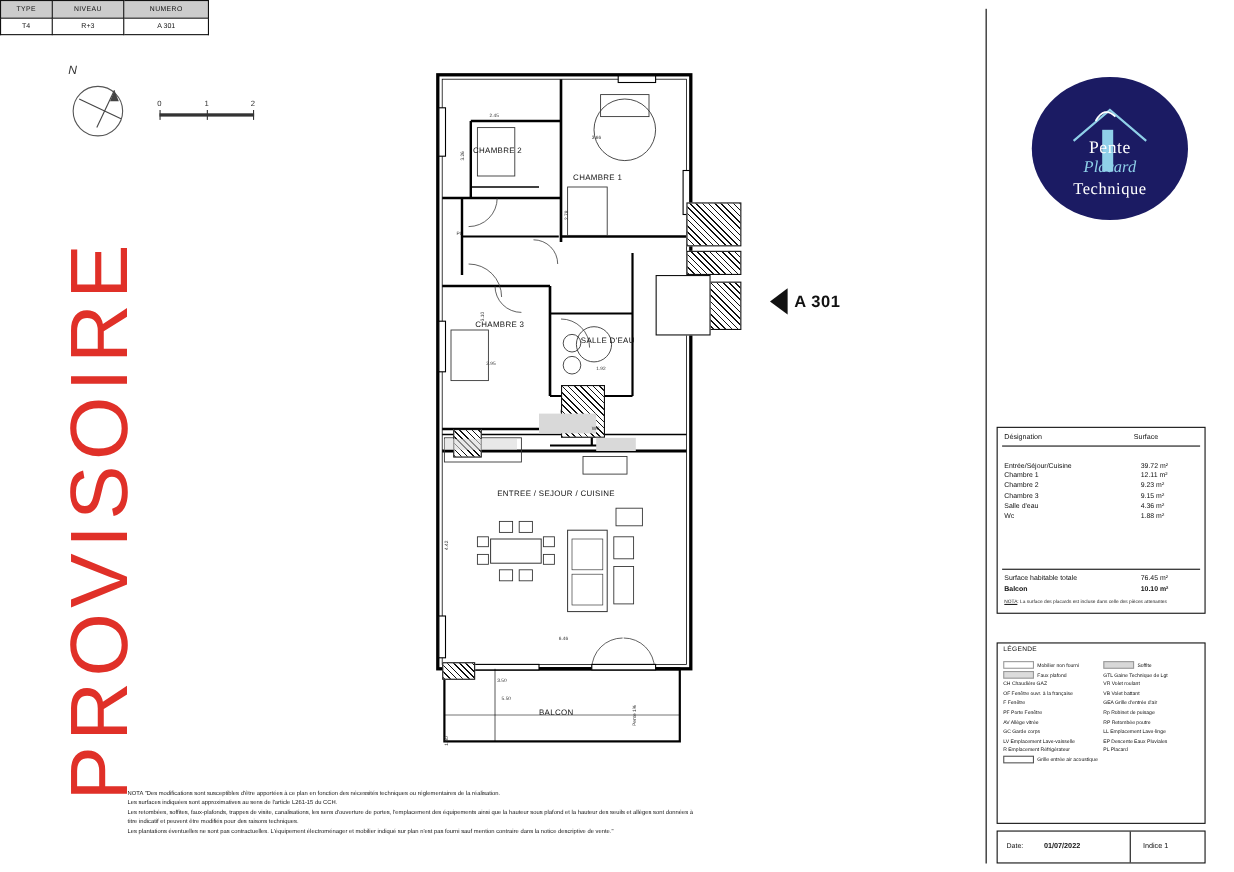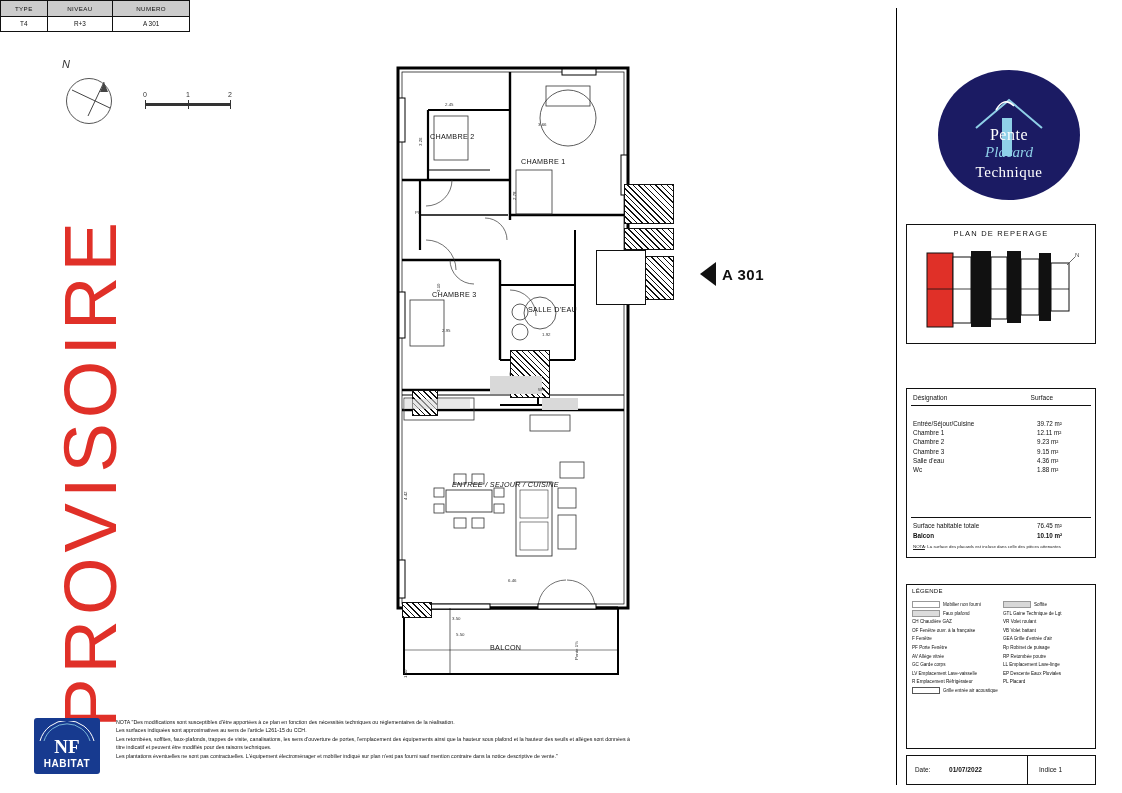--- a/index.html
+++ b/index.html
@@ -290,21 +290,21 @@
     <div class="gray" style="left:100px;top:316px;width:52px;height:18px;"></div>
     <div class="gray" style="left:14px;top:339px;width:66px;height:10px;opacity:.6;"></div>
     <div class="gray" style="left:152px;top:338px;width:36px;height:12px;"></div>
 
     <div class="box" style="left:206px;top:190px;width:50px;height:55px;border-width:1px;"></div>
 
     <div class="room-label" style="left:40px;  top:72px;">CHAMBRE 2</div>
     <div class="room-label" style="left:131px; top:97px;">CHAMBRE 1</div>
     <div class="room-label" style="left:42px;  top:230px;">CHAMBRE 3</div>
     <div class="room-label" style="left:138px; top:245px;">SALLE D'EAU</div>
-    <div class="room-label" style="left:62px;  top:420px;font-style:italic;">ENTREE / SEJOUR / CUISINE</div>
+    <div class="room-label" style="left:62px;  top:384px;">ENTREE / SEJOUR / CUISINE</div>
     <div class="room-label" style="left:100px; top:583px;">BALCON</div>
 
     <div class="dim" style="left:55px;top:42px;">2.45</div>
     <div class="dim" style="left:148px;top:62px;">3.66</div>
     <div class="dim v" style="left:28px;top:86px;">3.26</div>
     <div class="dim v" style="left:122px;top:140px;">2.78</div>
     <div class="dim" style="left:25px;top:150px;">PL</div>
     <div class="dim v" style="left:46px;top:232px;">3.10</div>
     <div class="dim" style="left:52px;top:268px;">2.95</div>
     <div class="dim" style="left:152px;top:272px;">1.92</div>
@@ -327,38 +327,20 @@
     <svg width="142" height="130" viewBox="0 0 142 130" style="position:absolute;left:0;top:0;">
       <path d="M38 58 L71 30 L104 58" fill="none" stroke="#8fd0e8" stroke-width="2"></path>
       <rect x="64" y="48" width="10" height="38" fill="#8fd0e8"></rect>
       <path d="M58 40 q8 -14 18 -4" fill="none" stroke="#fff" stroke-width="1.6"></path>
     </svg>
     <div class="brand1">Pente</div>
     <div class="brand2">Placard</div>
     <div class="brand3">Technique</div>
   </div>
 
-  <div class="box rep-box">
-    <div class="rep-title">PLAN DE REPERAGE</div>
-    <div class="rep-inner">
-      <svg width="170" height="94" viewBox="0 0 170 94">
-        <rect x="10" y="10" width="26" height="74" fill="#e03028" stroke="#111" stroke-width="1"></rect>
-        <rect x="36" y="14" width="18" height="66" fill="#fff" stroke="#111" stroke-width="1"></rect>
-        <rect x="54" y="8" width="20" height="76" fill="#111"></rect>
-        <rect x="74" y="14" width="16" height="62" fill="#fff" stroke="#111" stroke-width="1"></rect>
-        <rect x="90" y="8" width="14" height="72" fill="#111"></rect>
-        <rect x="104" y="16" width="18" height="56" fill="#fff" stroke="#111" stroke-width="1"></rect>
-        <rect x="122" y="10" width="12" height="68" fill="#111"></rect>
-        <rect x="134" y="20" width="18" height="48" fill="#fff" stroke="#111" stroke-width="1"></rect>
-        <line x1="10" y1="46" x2="152" y2="46" stroke="#111" stroke-width="0.8"></line>
-        <line x1="150" y1="22" x2="158" y2="14" stroke="#444" stroke-width="0.8"></line>
-        <text x="158" y="14" font-size="6" fill="#444" font-family="Liberation Sans">N</text>
-      </svg>
-    </div>
-  </div>
 
   <div class="type-table">
     <table>
       <tbody>
           <tr>
         <th>TYPE</th>
         <th>NIVEAU</th>
         <th>NUMERO</th>
       </tr>
       <tr>
@@ -447,29 +429,20 @@
     </div>
   </div>
 
   <div class="box date-box">
     <div class="sep"></div>
     <div class="date-lbl">Date:</div>
     <div class="date-val">01/07/2022</div>
     <div class="indice">Indice 1</div>
   </div>
 
-  <div class="nf">
-    <div class="bluebox"></div>
-    <svg class="arc" viewBox="0 0 58 22">
-      <path d="M2 20 A28 28 0 0 1 56 20" fill="none" stroke="#ffffff" stroke-width="1"></path>
-      <path d="M6 20 A24 24 0 0 1 52 20" fill="none" stroke="#8fd0e8" stroke-width="0.8"></path>
-    </svg>
-    <div class="nf-txt">NF</div>
-    <div class="hab">HABITAT</div>
-  </div>
 
   <div class="nota">
     <div>NOTA "Des modifications sont susceptibles d'être apportées à ce plan en fonction des nécessités techniques ou réglementaires de la réalisation.</div>
     <div>Les surfaces indiquées sont approximatives au sens de l'article L261-15 du CCH.</div>
     <div>Les retombées, soffites, faux-plafonds, trappes de visite, canalisations, les sens d'ouverture de portes, l'emplacement des équipements ainsi que la hauteur sous plafond et la hauteur des seuils et allèges sont données à</div>
     <div>titre indicatif et peuvent être modifiés pour des raisons techniques.</div>
     <div>Les plantations éventuelles ne sont pas contractuelles.  L'équipement électroménager et mobilier indiqué sur plan n'est pas fourni sauf mention contraire dans la notice descriptive de vente."</div>
   </div>
 
 </div>

